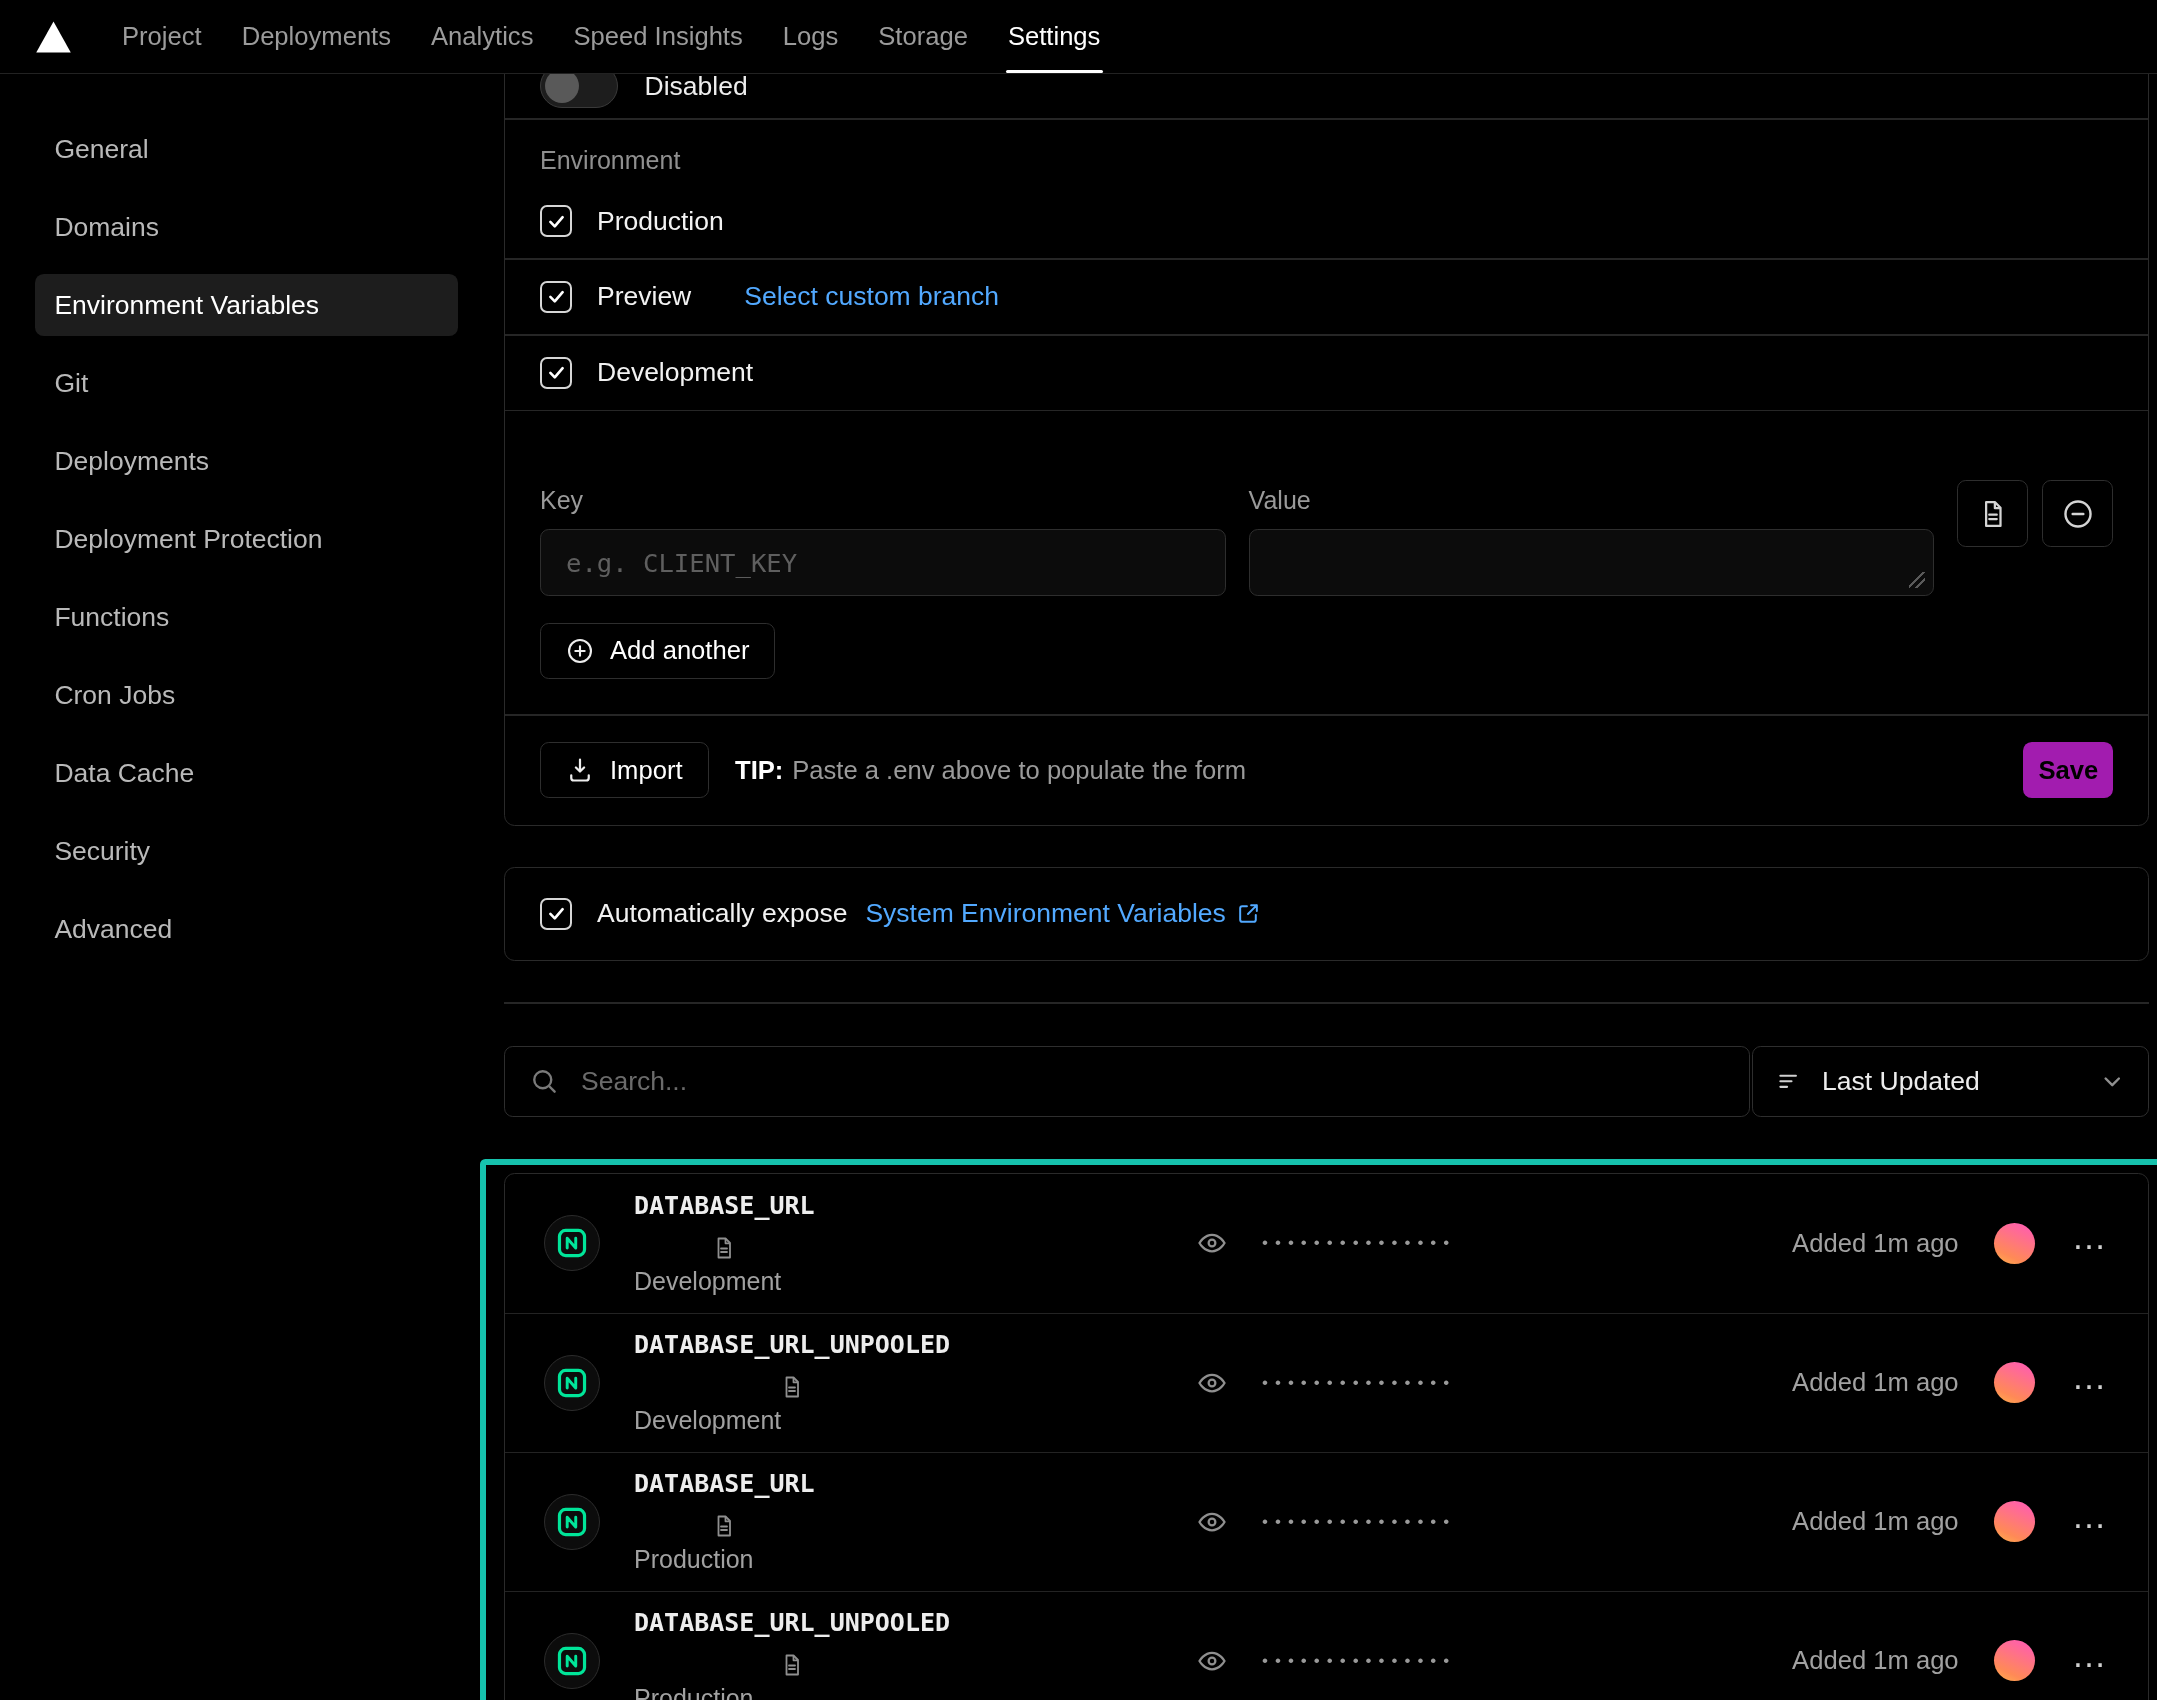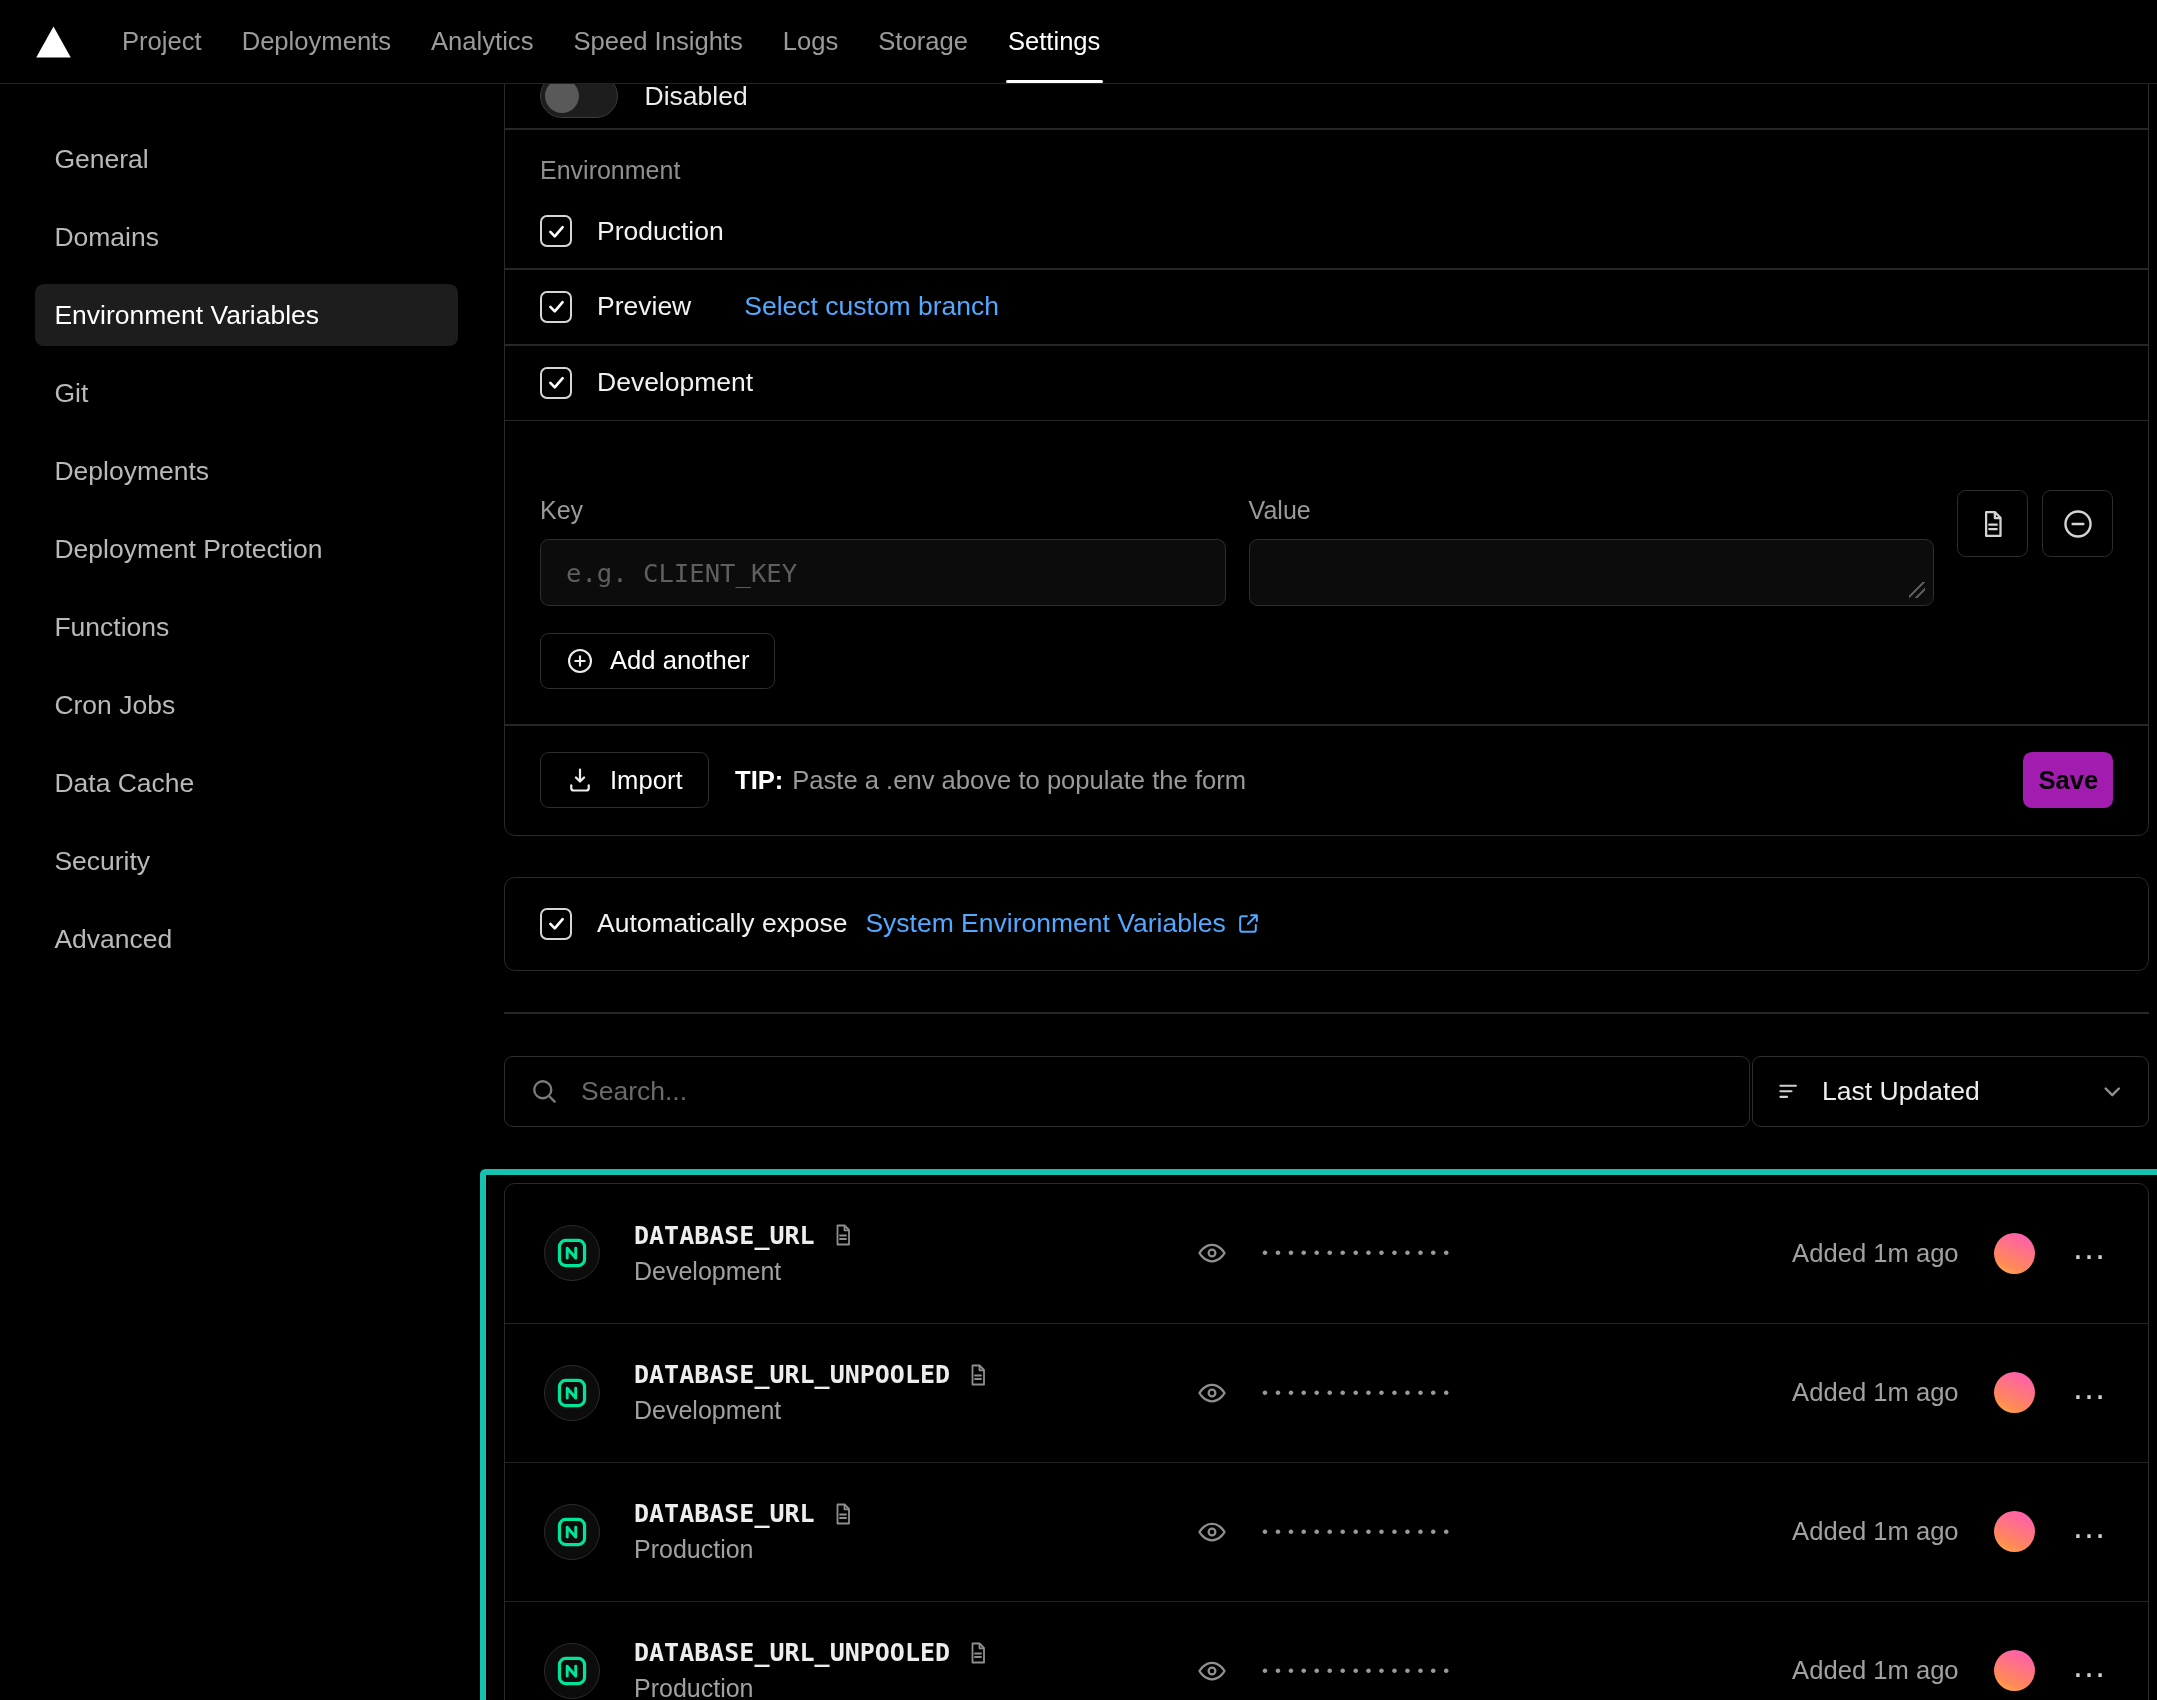--- a/index.html
+++ b/index.html
@@ -6,21 +6,21 @@
   html,body { background:#000; }
   body {
     width:2158px; height:1701px; overflow:hidden; position:relative;
     font-family:"Liberation Sans", sans-serif; color:#ededed;
   }
   svg { display:block; }
 
   
   .topnav {
     position:relative; z-index:10; background:#000;
-    height:84px; display:flex; align-items:center; padding:0 35px;
+    height:74px; display:flex; align-items:center; padding:0 35px;
     border-bottom:1.8px solid #222;
   }
   .logo { margin-right:30px; display:flex; align-items:center; }
   .topnav nav { display:flex; height:100%; }
   .nav-item {
     position:relative; display:flex; align-items:center; padding:0 20px;
     font-size:25.6px; color:#9b9b9b; cursor:pointer; text-decoration:none;
   }
   .nav-item.active { color:#fff; }
   .nav-item.active::after {
@@ -127,21 +127,21 @@
   }
   .vars-card { overflow:hidden; position:relative; z-index:1; }
   .var-row { display:flex; align-items:center; height:139px; padding:0 39px; }
   .var-row + .var-row { border-top:1.8px solid #232323; }
   .var-left { display:flex; align-items:center; gap:34px; width:653px; flex:none; }
   .neon-avatar {
     width:56px; height:56px; border-radius:50%; background:#0c0c0c; border:1.8px solid #2c2c2c;
     display:flex; align-items:center; justify-content:center; flex:none;
   }
   .var-texts { min-width:0; }
-  .var-name-line { display:flex; align-items:center; gap:16px; }
+  .var-name-line { display:flex; align-items:center; gap:16px;flex-direction:column; }
   .var-name { font-family:"DejaVu Sans Mono", monospace; font-size:25px; font-weight:bold; color:#ededed; }
   .var-env { font-size:25px; color:#a1a1a1; margin-top:7px; }
   .var-middle { display:flex; align-items:center; gap:35px; flex:1; min-width:0; }
   .masked { font-size:17px; letter-spacing:7px; color:#9a9a9a; white-space:nowrap; }
   .var-right { display:flex; align-items:center; flex:none; }
   .added { font-size:25.6px; color:#a1a1a1; }
   .grad-avatar {
     width:41px; height:41px; border-radius:50%; margin-left:35px;
     background:linear-gradient(205deg, #ff5bb5 5%, #ff8a56 75%, #ffb44d 100%);
   }

